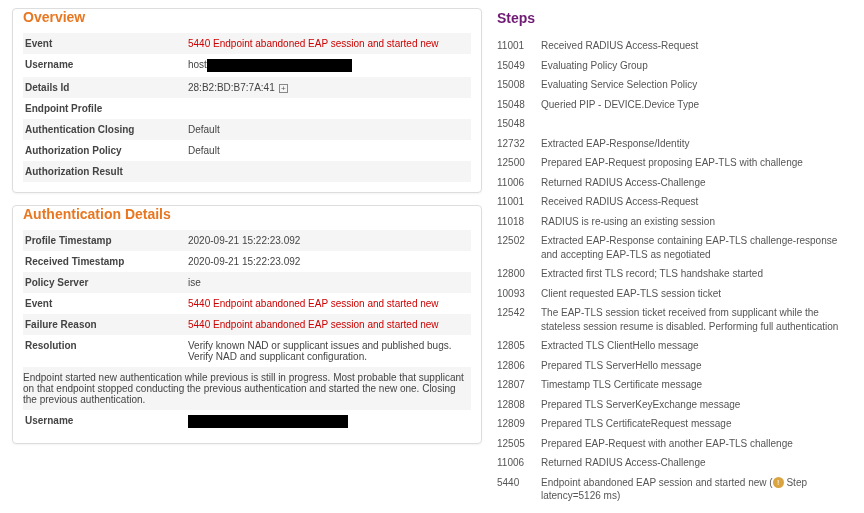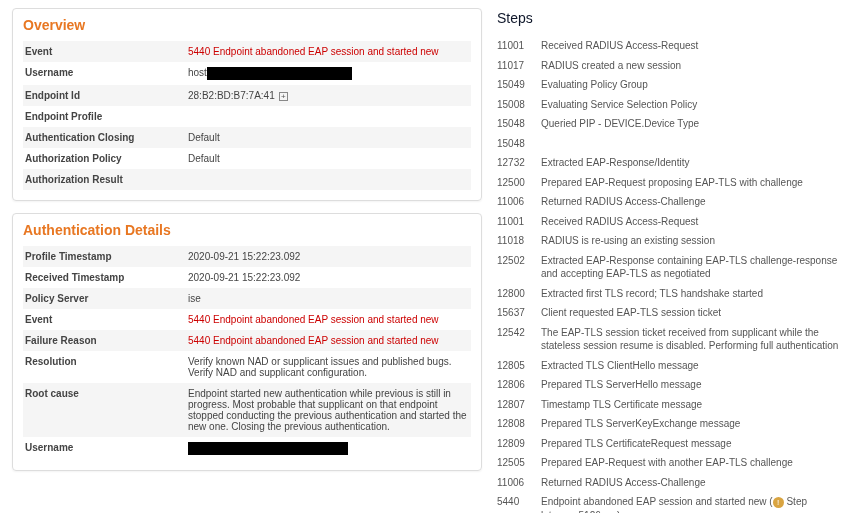--- a/index.html
+++ b/index.html
@@ -1,22 +1,22 @@
 <!DOCTYPE html>
 <html><head>
   <meta charset="utf-8">
   <style>
     * { margin: 0; padding: 0; box-sizing: border-box; }
     body { font-family: Arial, Helvetica, sans-serif; font-size: 10px; background: #fff; color: #333; width: 864px; height: 513px; overflow: hidden; }
     .container { display: flex; gap: 15px; padding: 8px 12px; }
     .left-col { width: 470px; }
     .right-col { width: 355px; }
-    .panel { border: 1px solid #ddd; border-radius: 4px; padding: 8px 10px 10px 10px; margin-bottom: 12px; box-shadow: 0 1px 2px rgba(0,0,0,0.05); }
+    .panel { border: 1px solid #ddd; border-radius: 4px; padding: 0 10px 10px 10px; margin-bottom: 12px; box-shadow: 0 1px 2px rgba(0,0,0,0.05); }
     .panel-title { color: #e87722; font-size: 14px; font-weight: bold; margin-bottom: 8px; }
-    .steps-title { color: #0f172a; font-size: 14px; font-weight: normal; margin-bottom: 10px; margin-top: 2px; }
+    .steps-title { color: #701a75; font-size: 14px; font-weight: bold; margin-bottom: 10px; margin-top: 2px; }
     .row { display: flex; align-items: flex-start; padding: 3px 0; font-size: 10px; }
     .row:nth-child(even) { background: #f5f5f5; }
     .row:nth-child(odd) { background: #fff; }
     .panel .rows .row:nth-child(odd) { background: #f5f5f5; }
     .panel .rows .row:nth-child(even) { background: #fff; }
     .label { width: 165px; font-weight: bold; color: #444; padding-left: 2px; padding-top: 2px; padding-bottom: 2px; }
     .value { flex: 1; color: #444; padding-top: 2px; padding-bottom: 2px; padding-right: 4px; }
     .red { color: #cc0000; }
     .redacted { display: inline-block; background: #000; height: 13px; vertical-align: middle; }
     .step-row { display: flex; align-items: flex-start; padding: 3px 0; font-size: 10px; line-height: 1.35; }
@@ -35,21 +35,21 @@
       <div class="rows" id="overview-rows">
           <div class="row">
             <div class="label">Event</div>
             <div class="value red"><span>5440 Endpoint abandoned EAP session and started new</span></div>
           </div>
           <div class="row">
             <div class="label">Username</div>
             <div class="value"><span>host</span><span class="redacted" style="width: 145px;"></span></div>
           </div>
           <div class="row">
-            <div class="label">Endpoint Id</div>
+            <div class="label">Details Id</div>
             <div class="value"><span>28:B2:BD:B7:7A:41</span><span class="expand-icon">+</span></div>
           </div>
           <div class="row">
             <div class="label">Endpoint Profile</div>
             <div class="value"></div>
           </div>
           <div class="row">
             <div class="label">Authentication Closing</div>
             <div class="value"><span>Default</span></div>
           </div>
@@ -84,40 +84,35 @@
           </div>
           <div class="row">
             <div class="label">Failure Reason</div>
             <div class="value red"><span>5440 Endpoint abandoned EAP session and started new</span></div>
           </div>
           <div class="row">
             <div class="label">Resolution</div>
             <div class="value"><span>Verify known NAD or supplicant issues and published bugs. Verify NAD and supplicant configuration.</span></div>
           </div>
           <div class="row">
-            <div class="label">Root cause</div>
             <div class="value"><span>Endpoint started new authentication while previous is still in progress. Most probable that supplicant on that endpoint stopped conducting the previous authentication and started the new one. Closing the previous authentication.</span></div>
           </div>
           <div class="row">
             <div class="label">Username</div>
             <div class="value"><span class="redacted" style="width: 160px;"></span></div>
           </div>
         </div>
     </div>
   </div>
   <div class="right-col">
     <div class="steps-title">Steps</div>
     <div id="steps-list">
         <div class="step-row">
           <div class="step-code">11001</div>
           <div class="step-text"><span>Received RADIUS Access-Request</span></div>
-        </div>
-        <div class="step-row">
-          <div class="step-code">11017</div>
-          <div class="step-text"><span>RADIUS created a new session</span></div>
         </div>
         <div class="step-row">
           <div class="step-code">15049</div>
           <div class="step-text"><span>Evaluating Policy Group</span></div>
         </div>
         <div class="step-row">
           <div class="step-code">15008</div>
           <div class="step-text"><span>Evaluating Service Selection Policy</span></div>
         </div>
         <div class="step-row">
@@ -149,21 +144,21 @@
         </div>
         <div class="step-row">
           <div class="step-code">12502</div>
           <div class="step-text"><span>Extracted EAP-Response containing EAP-TLS challenge-response and accepting EAP-TLS as negotiated</span></div>
         </div>
         <div class="step-row">
           <div class="step-code">12800</div>
           <div class="step-text"><span>Extracted first TLS record; TLS handshake started</span></div>
         </div>
         <div class="step-row">
-          <div class="step-code">15637</div>
+          <div class="step-code">10093</div>
           <div class="step-text"><span>Client requested EAP-TLS session ticket</span></div>
         </div>
         <div class="step-row">
           <div class="step-code">12542</div>
           <div class="step-text"><span>The EAP-TLS session ticket received from supplicant while the stateless session resume is disabled. Performing full authentication</span></div>
         </div>
         <div class="step-row">
           <div class="step-code">12805</div>
           <div class="step-text"><span>Extracted TLS ClientHello message</span></div>
         </div>

